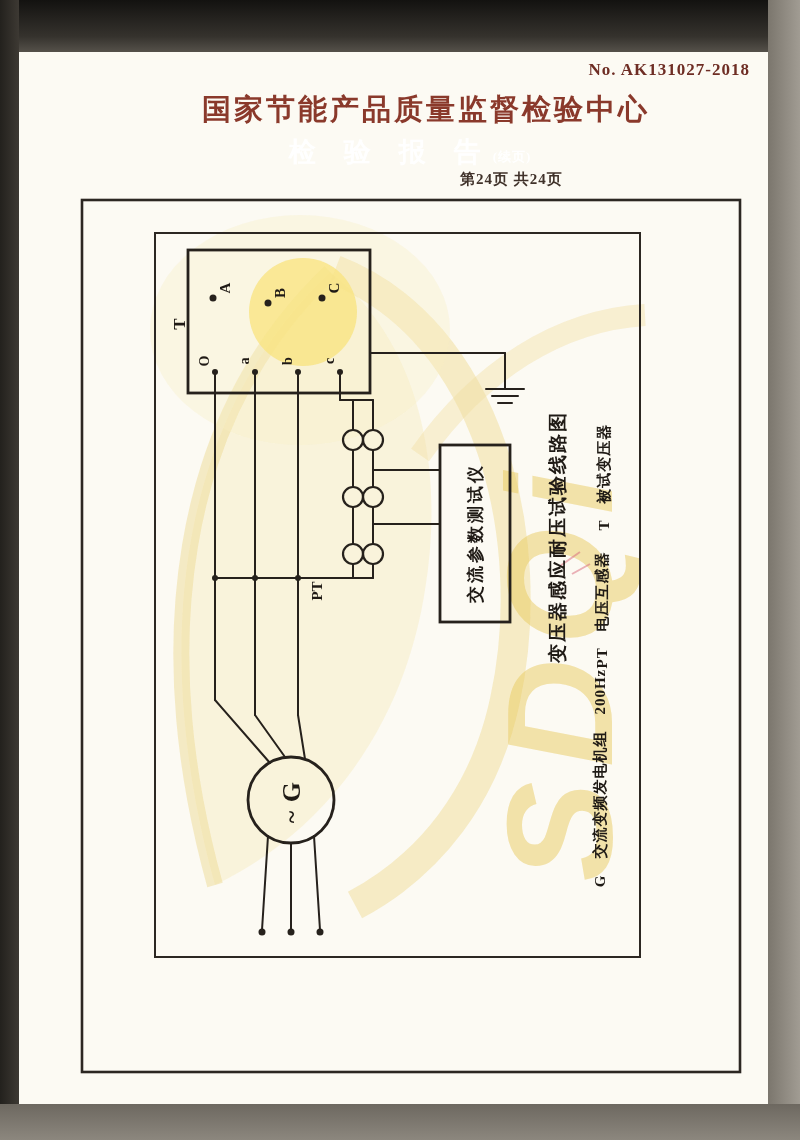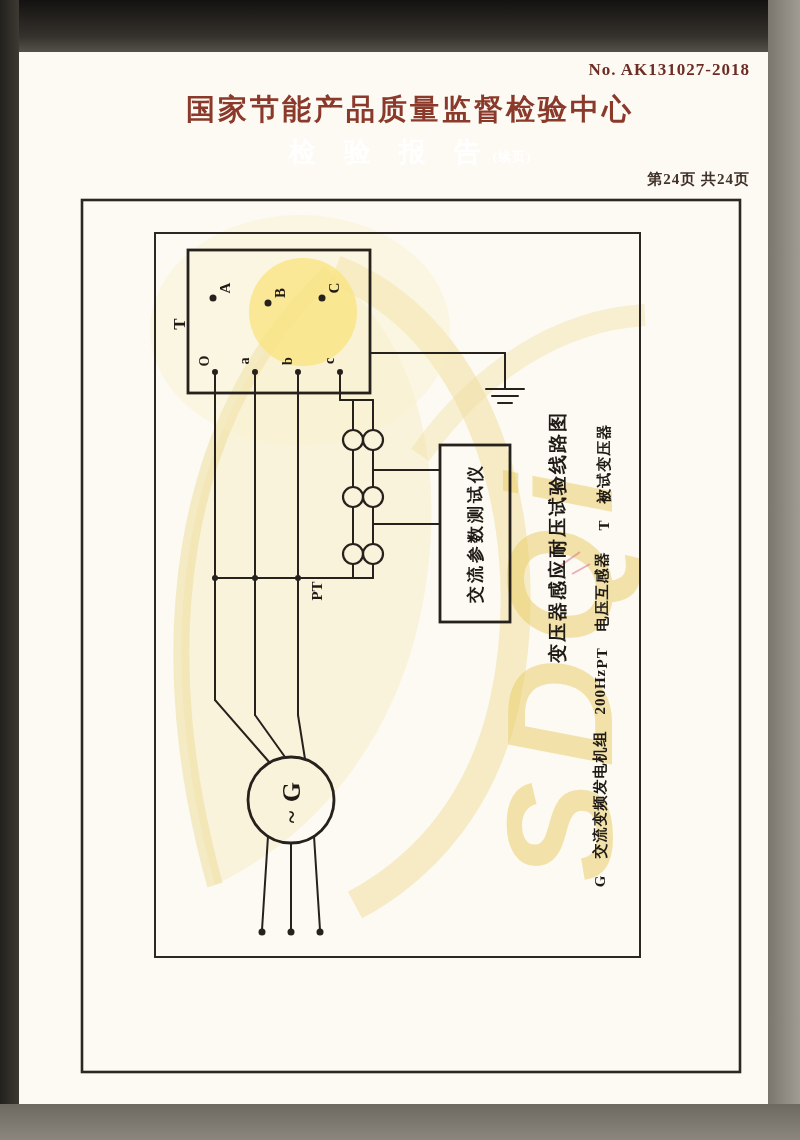--- a/index.html
+++ b/index.html
@@ -22,33 +22,33 @@
     position:absolute;left:18px;top:50px;width:752px;height:1056px;
     background:#fcfaf3;
     box-shadow:4px 5px 12px rgba(0,0,0,.5);
   }
   .report-no{
     position:absolute;left:440px;top:60px;width:310px;
     text-align:right;font-size:17px;font-weight:bold;
     color:#6e2d24;letter-spacing:1px;
   }
   .main-title{
-    position:absolute;left:80px;top:90px;width:660px;
+    position:absolute;left:96px;top:90px;width:660px;
     text-align:center;font-size:29px;font-weight:bold;
     color:#8a392b;letter-spacing:3px;
   }
   .sub-title{
     position:absolute;left:80px;top:134px;width:660px;
     text-align:center;color:#ffffff;
   }
   .sub-title .big{font-size:27px;font-weight:bold;letter-spacing:28px;}
   .sub-title .note{font-size:13px;font-weight:bold;letter-spacing:1px;margin-left:-16px;}
   .page-indicator{
     position:absolute;left:460px;top:170px;width:290px;
-    text-align:right;font-size:15px;font-weight:bold;
+    font-size:15px;font-weight:bold;
     color:#40322a;letter-spacing:1px;
   }
   svg.diagram{position:absolute;left:0;top:0;width:800px;height:1140px;}
   .wire{stroke:#26211c;stroke-width:2;fill:none;stroke-linecap:round;}
   .box{stroke:#26211c;stroke-width:2.8;fill:none;}
   .frame{stroke:#2c2722;fill:none;}
   .dot{fill:#26211c;stroke:none;}
   .coil{stroke:#26211c;stroke-width:2.2;fill:none;}
   text.dt{
     font-family:"Liberation Serif", serif;

